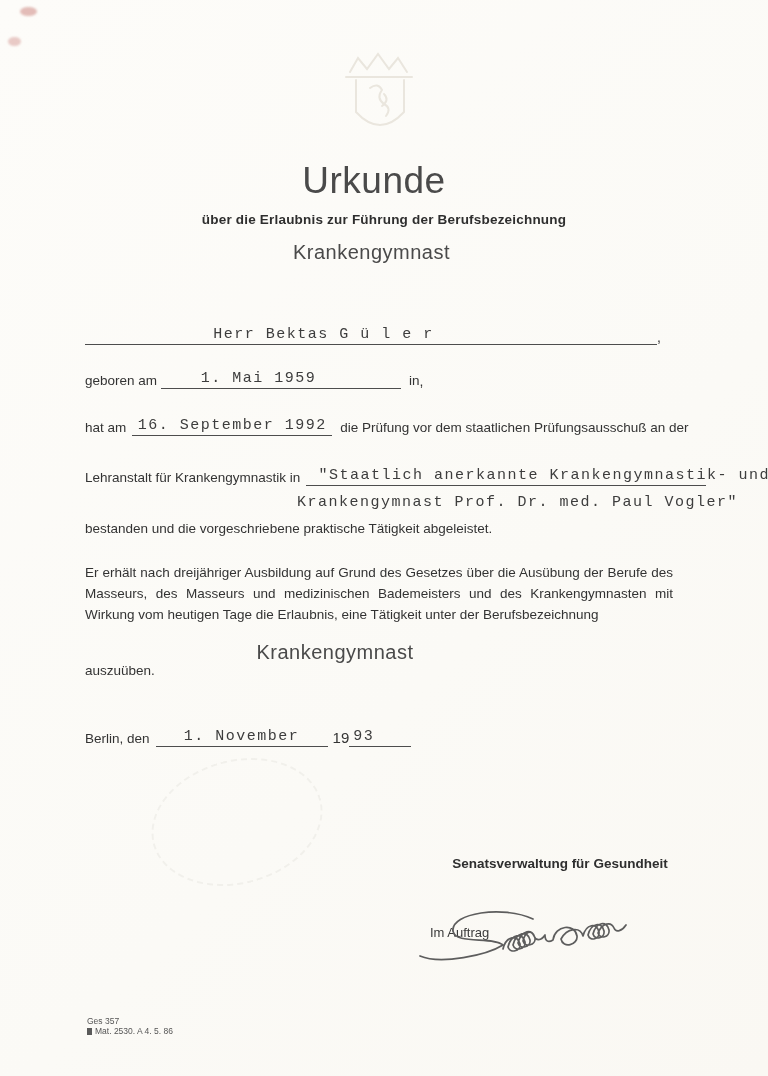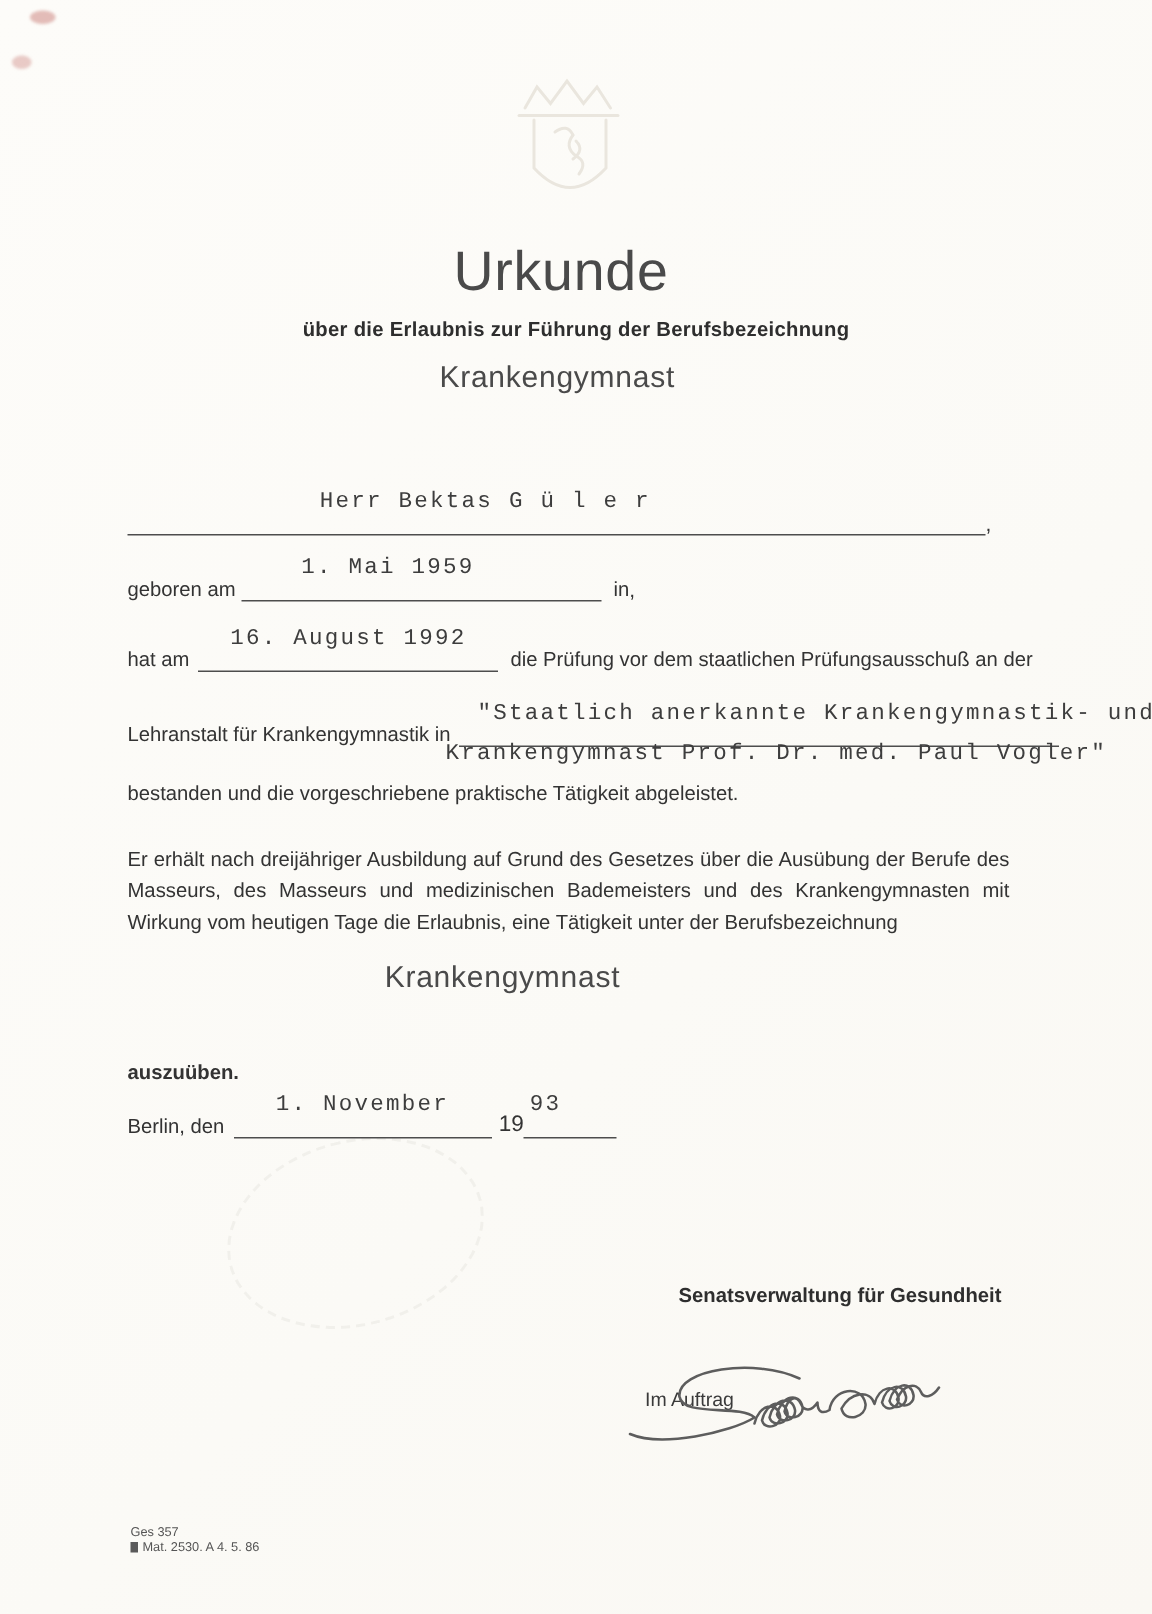--- a/index.html
+++ b/index.html
@@ -27,21 +27,21 @@
     font-size:20px;color:#4a4a4a;letter-spacing:.5px;
   }
   
   .row{display:flex;align-items:flex-end;font-size:13.5px;color:#333;}
   .lbl{white-space:nowrap;padding-bottom:1px;}
   .fill{
     border-bottom:1px solid #4d4d4d;
     font-family:"Liberation Mono","DejaVu Sans Mono",monospace;
     font-size:15px;letter-spacing:1.5px;color:#3d3d3d;
     text-align:center;white-space:nowrap;
-    padding-bottom:13px;box-sizing:border-box;
+    padding-bottom:1px;box-sizing:border-box;
   }
   .comma{padding-bottom:0;font-size:14px;}
   .mono2{
     font-family:"Liberation Mono","DejaVu Sans Mono",monospace;
     font-size:15px;letter-spacing:1.5px;color:#3d3d3d;white-space:nowrap;
   }
   .body-par{
     left:85px;width:588px;top:562px;
     font-size:13.5px;line-height:21px;color:#333;text-align:justify;
   }
@@ -103,37 +103,37 @@
 
   <div class="abs row" style="left:85px;top:370px;">
     <span class="lbl">geboren am</span>
     <span class="fill" style="width:240px;margin-left:4px;padding-right:45px;font-family:Liberation Mono, monospace;">1. Mai 1959</span>
     <span class="lbl" style="margin-left:8px;">in</span>
     <span class="comma">,</span>
   </div>
 
   <div class="abs row" style="left:85px;top:417px;">
     <span class="lbl">hat am</span>
-    <span class="fill" style="width:200px;margin-left:6px;">16. August 1992</span>
+    <span class="fill" style="width:200px;margin-left:6px;">16. September 1992</span>
     <span class="lbl" style="margin-left:8px;">die Prüfung vor dem staatlichen Prüfungsausschuß an der</span>
   </div>
 
   <div class="abs row" style="left:85px;top:467px;">
     <span class="lbl">Lehranstalt für Krankengymnastik in</span>
     <span class="fill" style="width:400px;margin-left:6px;text-align:left;padding-left:12px;">"Staatlich anerkannte Krankengymnastik- und</span>
   </div>
   <div class="abs mono2" style="left:297px;top:494px;">Krankengymnast Prof. Dr. med. Paul Vogler"</div>
 
   <div class="abs body-par">Er erhält nach dreijähriger Ausbildung auf Grund des Gesetzes über die Ausübung der Berufe des Masseurs, des Masseurs und medizinischen Bademeisters und des Krankengymnasten mit Wirkung vom heutigen Tage die Erlaubnis, eine Tätigkeit unter der Berufsbezeichnung</div>
 
   <div class="abs plain" style="left:85px;top:521px;">bestanden und die vorgeschriebene praktische Tätigkeit abgeleistet.</div>
 
   <div class="abs profession-mid">Krankengymnast</div>
 
-  <div class="abs plain" style="left:85px;top:707px;font-weight:bold;">auszuüben.</div>
+  <div class="abs plain" style="left:85px;top:663px;">auszuüben.</div>
 
   <div class="abs row" style="left:85px;top:728px;">
     <span class="lbl">Berlin, den</span>
     <span class="fill" style="width:172px;margin-left:6px;">1. November</span>
     <span class="lbl" style="margin-left:5px;font-size:15px;">19</span>
     <span class="fill" style="width:62px;text-align:left;padding-left:4px;">93</span>
   </div>
 
   <div class="abs authority">Senatsverwaltung für Gesundheit</div>
   <div class="abs by-order">Im Auftrag</div>

